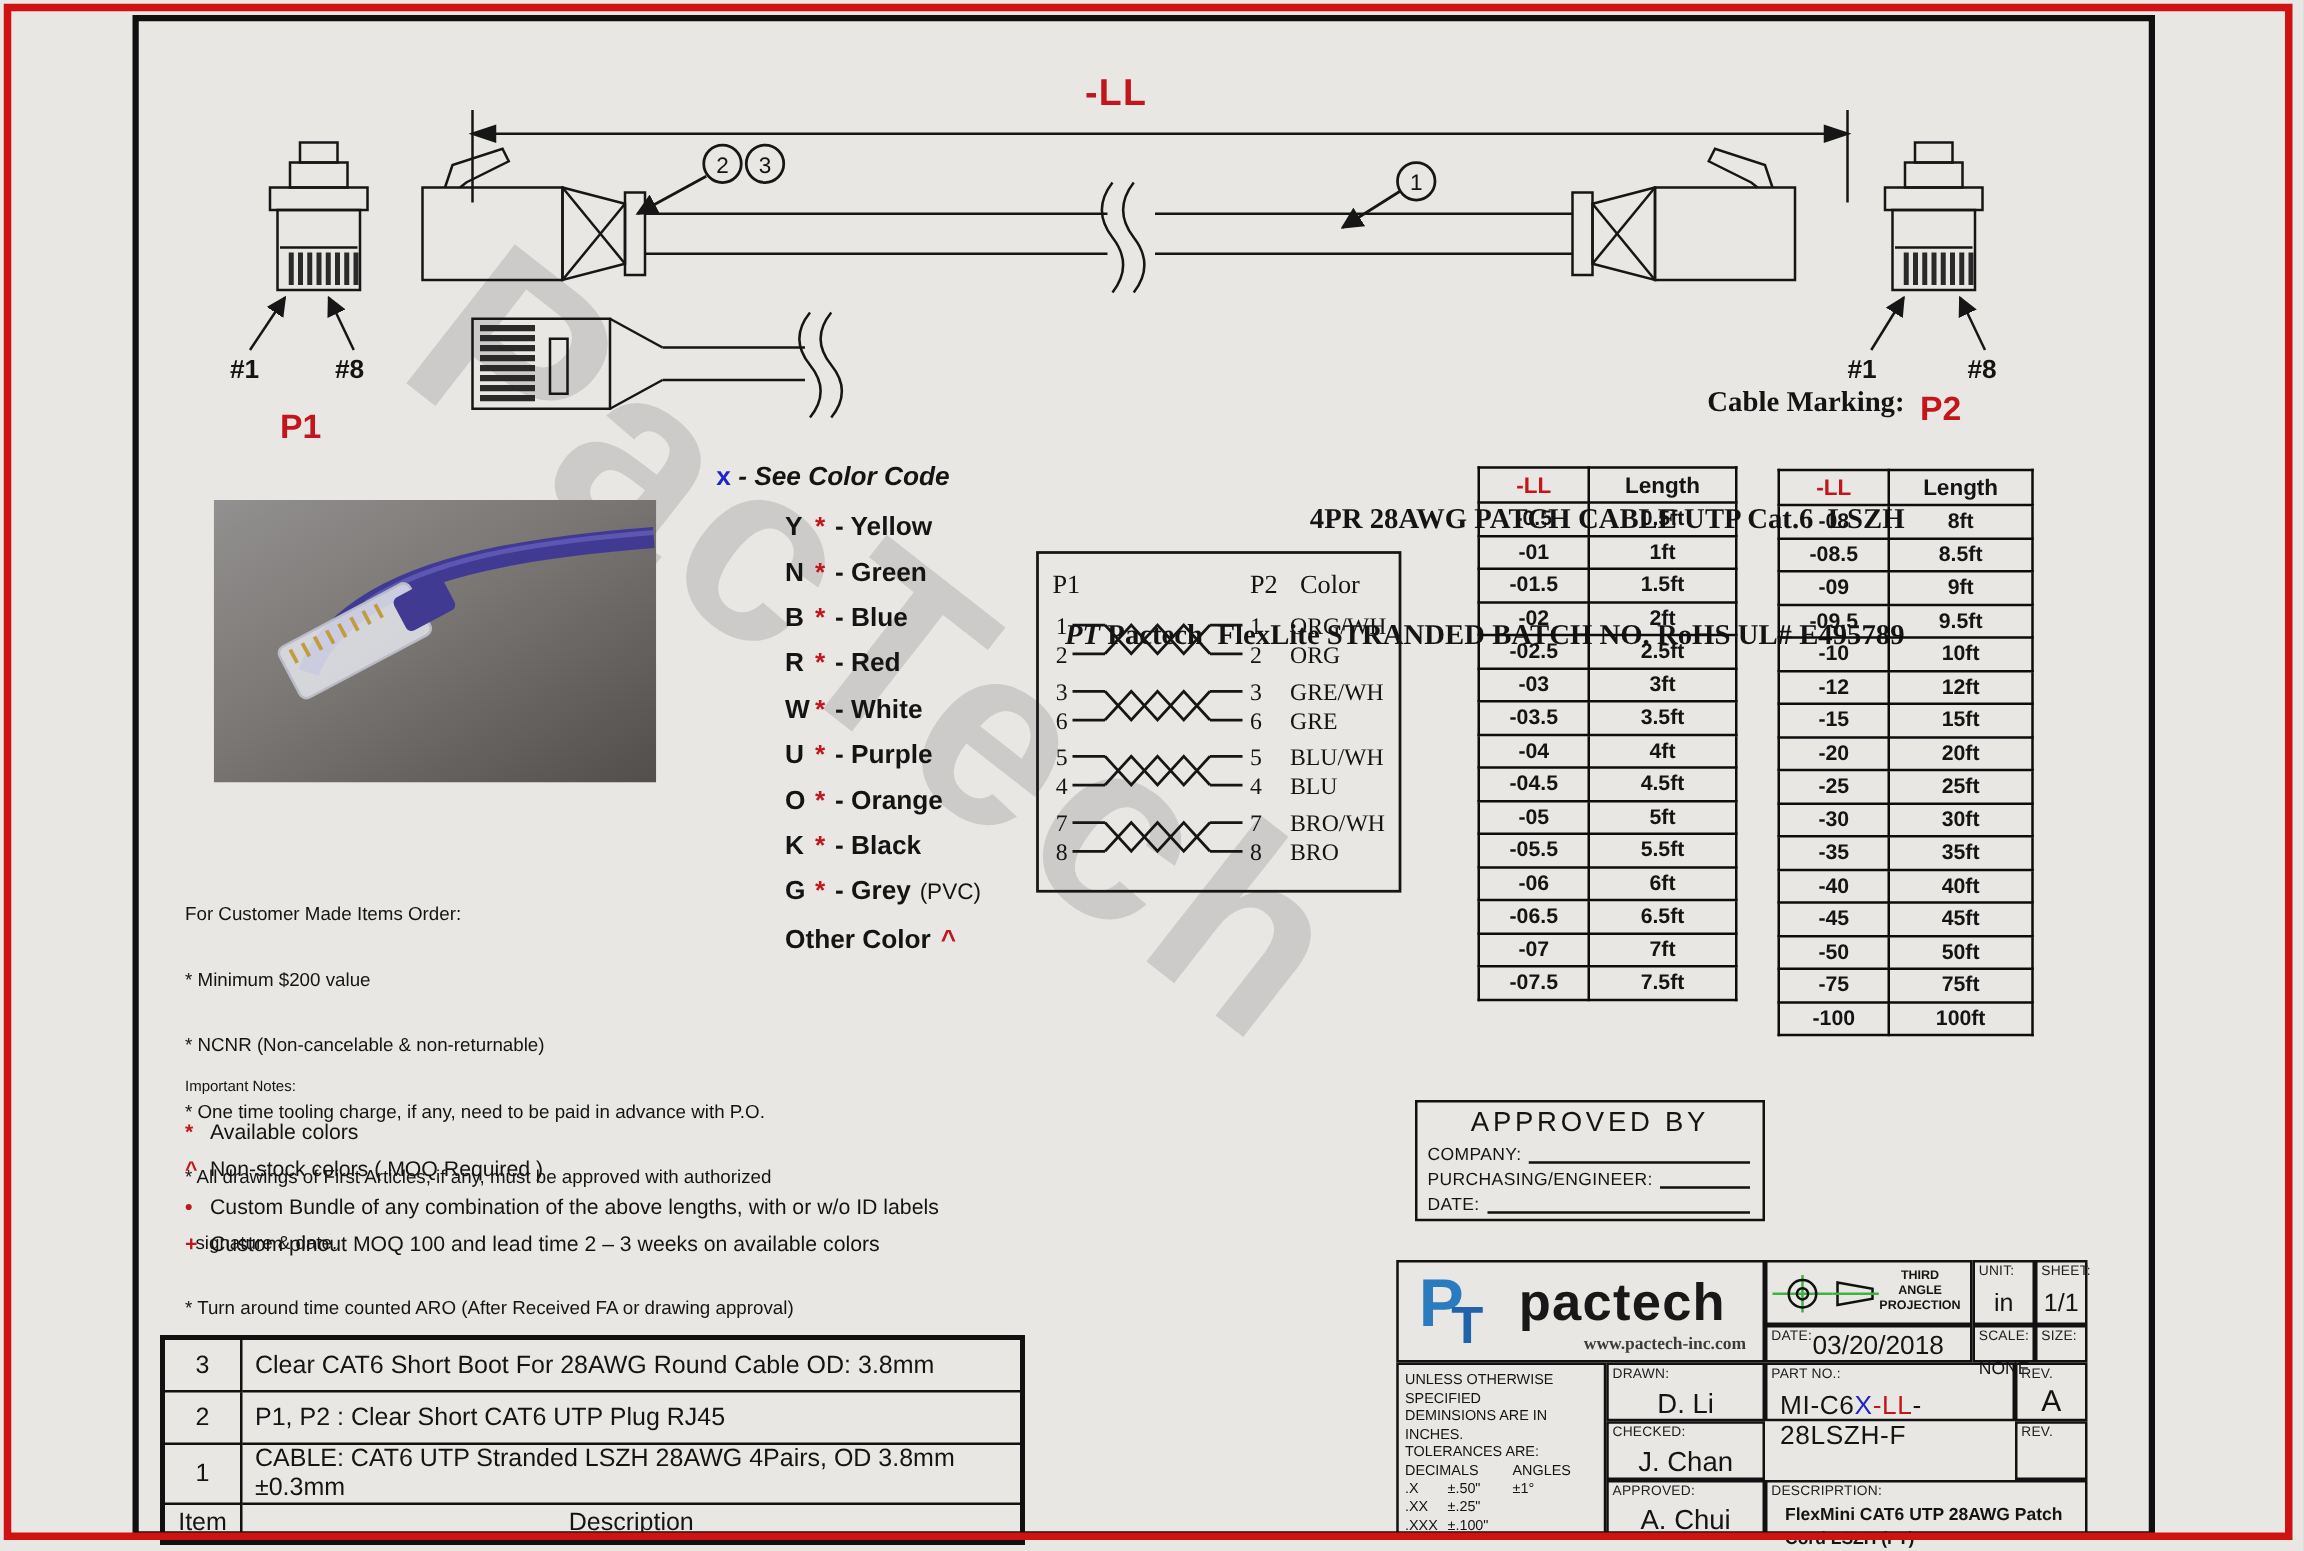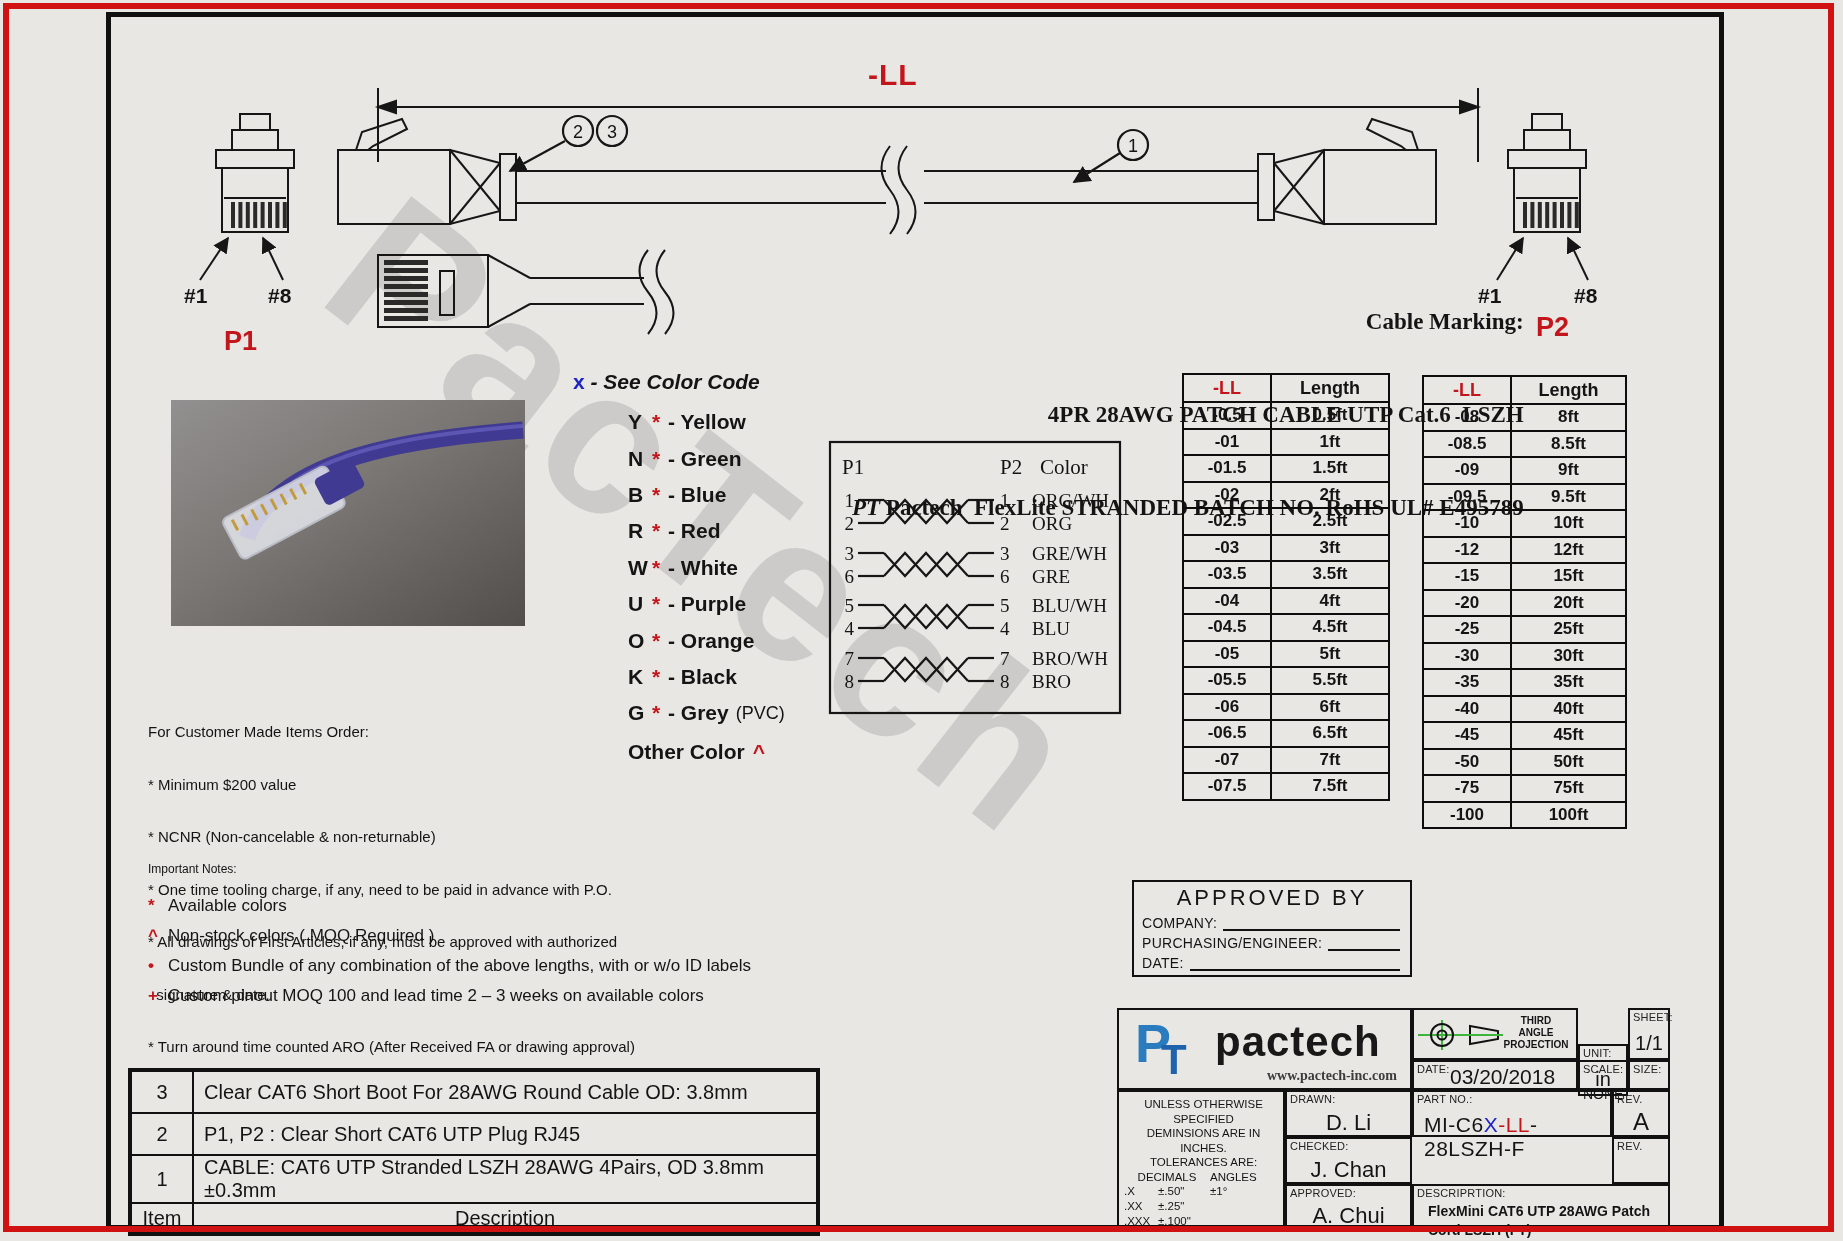--- a/index.html
+++ b/index.html
@@ -610,42 +610,42 @@
         <circle cx="26" cy="24" r="4.5" fill="none" stroke="#111" stroke-width="2"></circle>
         <polygon points="54,15 82,20 82,28 54,33" fill="none" stroke="#111" stroke-width="2"></polygon>
         <line x1="50" y1="24" x2="87" y2="24" stroke="var(--green)" stroke-width="2"></line>
       </svg>
       <div class="proj-txt">
         <div>THIRD</div>
         <div>ANGLE</div>
         <div>PROJECTION</div>
       </div>
     </div>
-    <div class="cell" style="left:461px;top:0;width:50px;height:52px;margin-top:36px;">
+    <div class="cell" style="left:461px;top:0;width:50px;height:52px;">
       <span class="lab">UNIT:</span>
       <div class="big" style="top:22px;font-size:20px;">in</div>
     </div>
     <div class="cell" style="left:511px;top:0;width:42px;height:52px;">
       <span class="lab">SHEET:</span>
       <div class="big" style="top:22px;font-size:20px;">1/1</div>
     </div>
     <div class="cell" style="left:295px;top:52px;width:166px;height:30px;">
       <span class="lab">DATE:</span>
       <div style="position:absolute;left:36px;top:3px;font-size:21px;">03/20/2018</div>
     </div>
     <div class="cell" style="left:461px;top:52px;width:50px;height:30px;">
       <span class="lab">SCALE:</span>
       <div style="position:absolute;left:3px;top:24px;font-size:14px;">NONE</div>
     </div>
     <div class="cell" style="left:511px;top:52px;width:42px;height:30px;">
       <span class="lab">SIZE:</span>
       <div style="position:absolute;left:3px;top:12px;font-size:14px;"></div>
     </div>
     <div class="cell" style="left:0;top:82px;width:168px;height:140px;">
-      <div style="font-size:11.5px;line-height:14.5px;padding:5px 0 0 5px;text-align:center;">
+      <div style="font-size:11.5px;line-height:14.5px;padding:5px 0 0 5px;">
         <div>UNLESS OTHERWISE SPECIFIED</div>
         <div>DEMINSIONS ARE IN INCHES.</div>
         <div>TOLERANCES ARE:</div>
         <div style="display:flex;">
             <span style="width:86px;">DECIMALS</span>
             <span>ANGLES</span>
           </div>
       </div>
       <div class="tol-grid">
         <span>.X</span>

